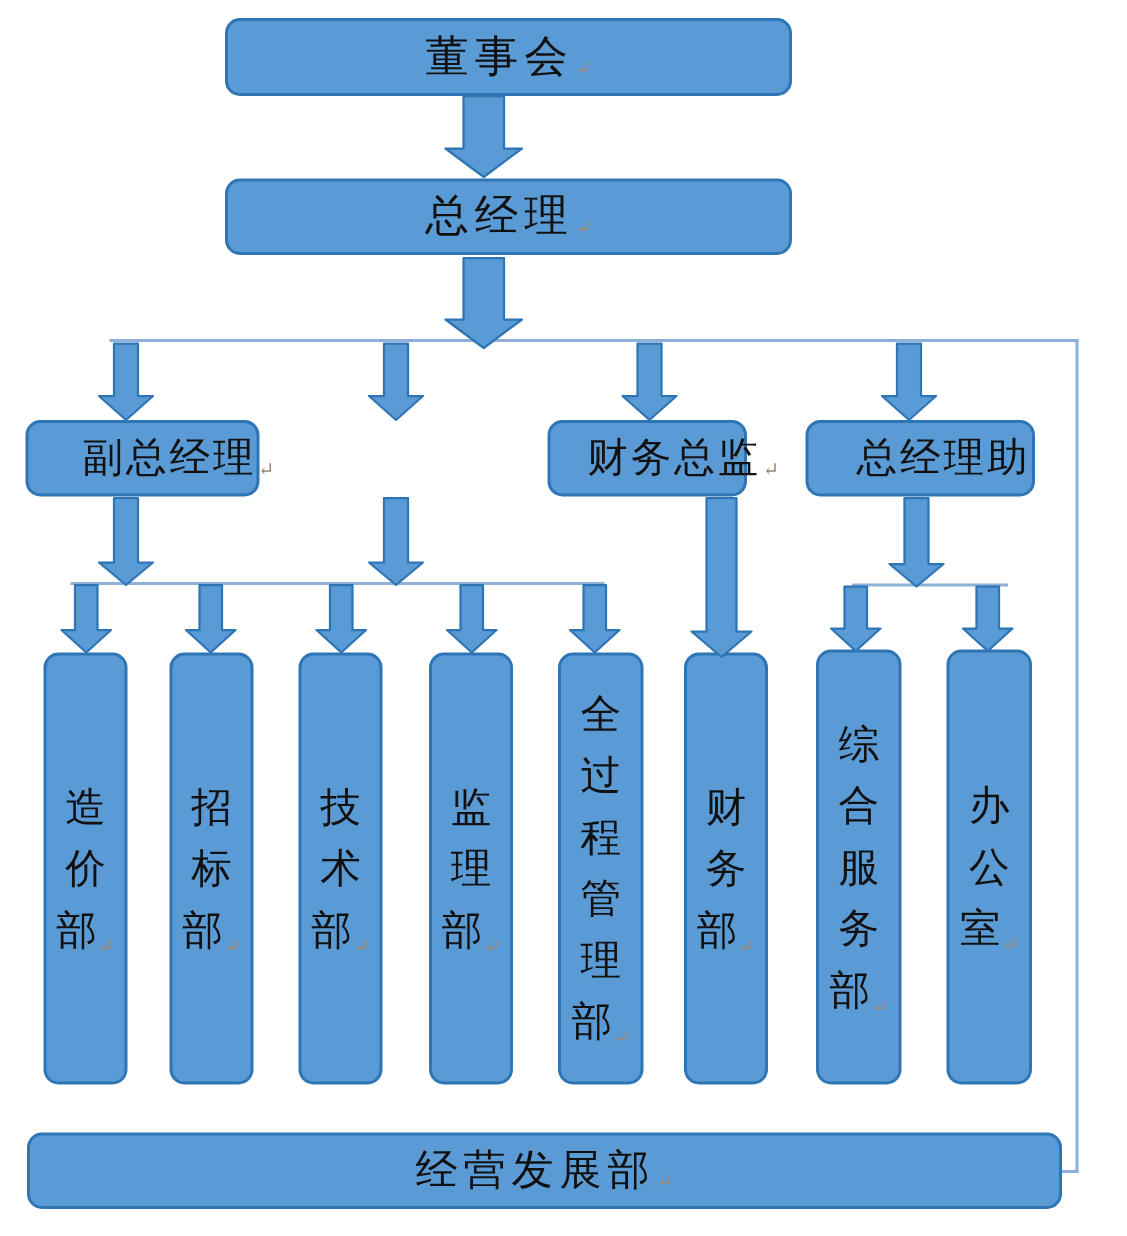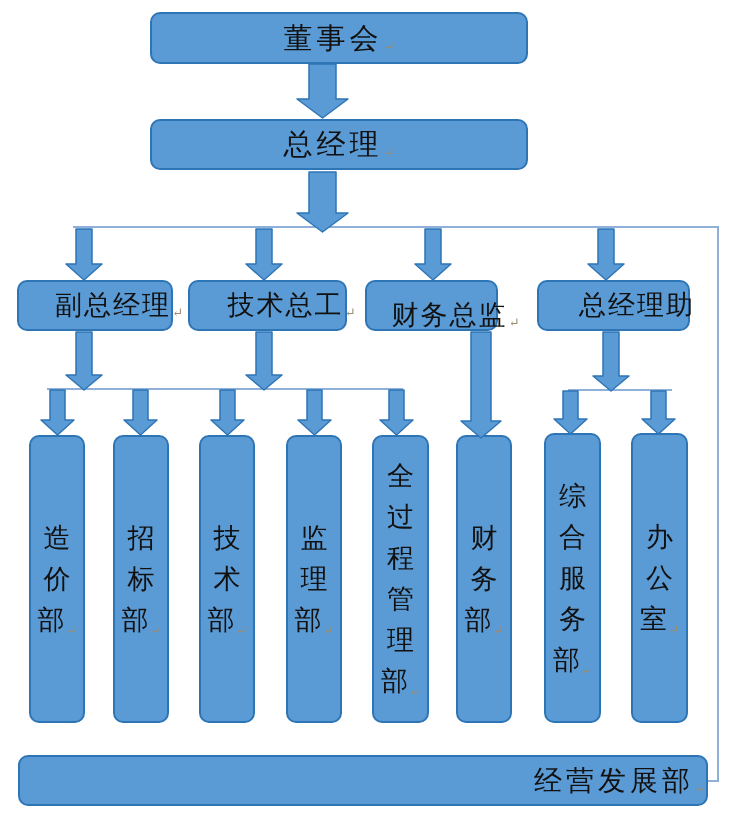--- a/index.html
+++ b/index.html
@@ -69,27 +69,24 @@
     <span class="hlabel"><span>董事会</span><span class="mark">↵</span></span>
   </div>
 
   <div class="box top" style="left:150px;top:119px;width:378px;height:51px;">
     <span class="hlabel"><span>总经理</span><span class="mark">↵</span></span>
   </div>
 
   <div class="box row3" style="left:17px;top:280px;width:156px;height:51px;">
     <span class="hlabel"><span>副总经理</span><span class="mark">↵</span></span>
   </div>
-  <div class="box row3" style="left:188px;top:280px;width:159px;height:51px;">
-    <span class="hlabel"><span>技术总工</span><span class="mark">↵</span></span>
-  </div>
-  <div class="box row3" style="left:365px;top:280px;width:133px;height:51px;align-items:flex-end;">
+  <div class="box row3" style="left:365px;top:280px;width:133px;height:51px;">
     <span class="hlabel"><span>财务总监</span><span class="mark">↵</span></span>
   </div>
-  <div class="box row3" style="left:537px;top:280px;width:153px;height:51px;">
+  <div class="box row3" style="left:537px;top:280px;width:153px;height:51px;justify-content:flex-end;">
     <span class="hlabel"><span>总经理助</span><span class="mark"></span></span>
   </div>
 
   <div class="box vbox" style="left:29px;top:435px;width:56px;height:288px;">
     <div class="vlabel">
         <div class="vchar">造</div>
         <div class="vchar">价</div>
         <div class="vchar">部<span class="mark">↵</span></div>
       </div>
   </div>
@@ -141,21 +138,21 @@
       </div>
   </div>
   <div class="box vbox" style="left:631px;top:433px;width:57px;height:290px;">
     <div class="vlabel">
         <div class="vchar">办</div>
         <div class="vchar">公</div>
         <div class="vchar">室<span class="mark">↵</span></div>
       </div>
   </div>
 
-  <div class="box" style="left:18px;top:755px;width:690px;height:51px;justify-content:flex-end;">
+  <div class="box" style="left:18px;top:755px;width:690px;height:51px;">
     <span class="hlabel"><span>经营发展部</span><span class="mark">↵</span></span>
   </div>
 
   <div class="cline" style="left:73px;top:226px;width:646px;height:2px;"></div>
   <div class="cline" style="left:717px;top:226px;width:2px;height:556px;"></div>
   <div class="cline" style="left:708px;top:780px;width:11px;height:2px;"></div>
   <div class="cline" style="left:47px;top:388px;width:356px;height:2px;"></div>
   <div class="cline" style="left:568px;top:389px;width:104px;height:2px;"></div>
 
 <svg class="arrow" width="55" height="56" style="left: 294.5px; top: 63px;">

